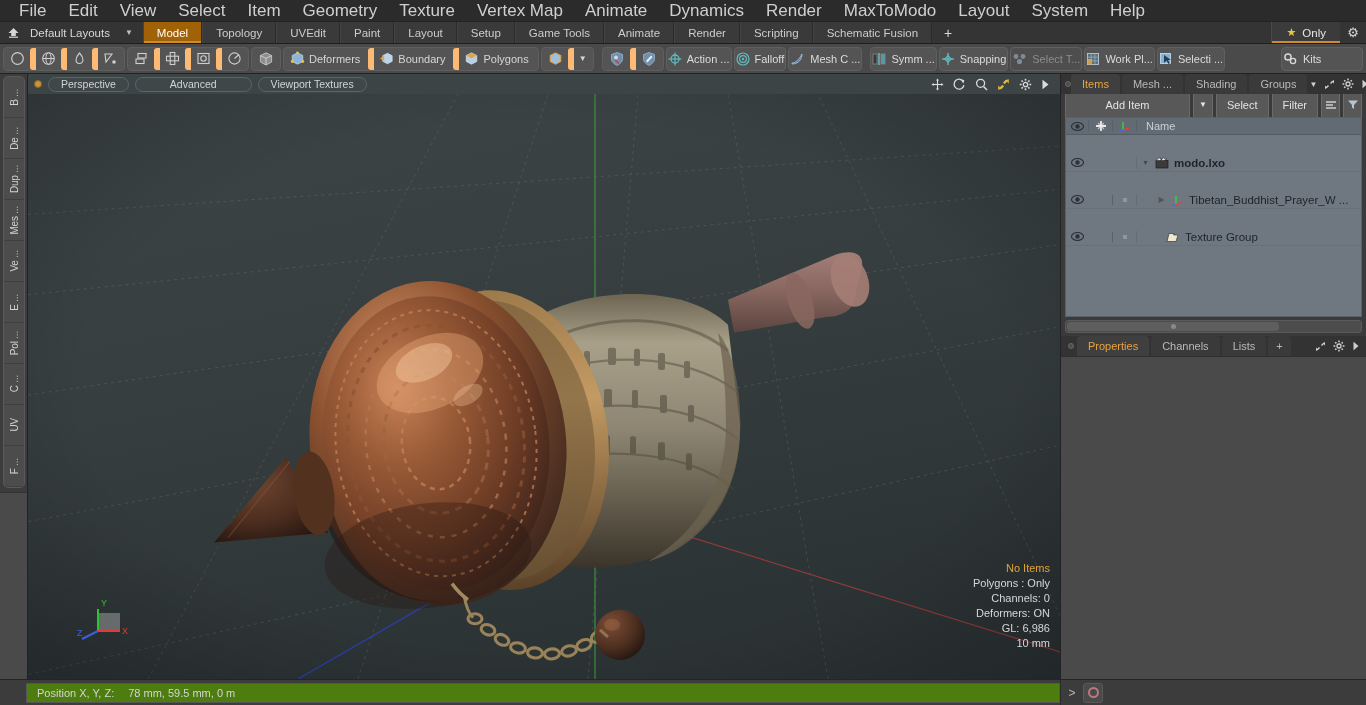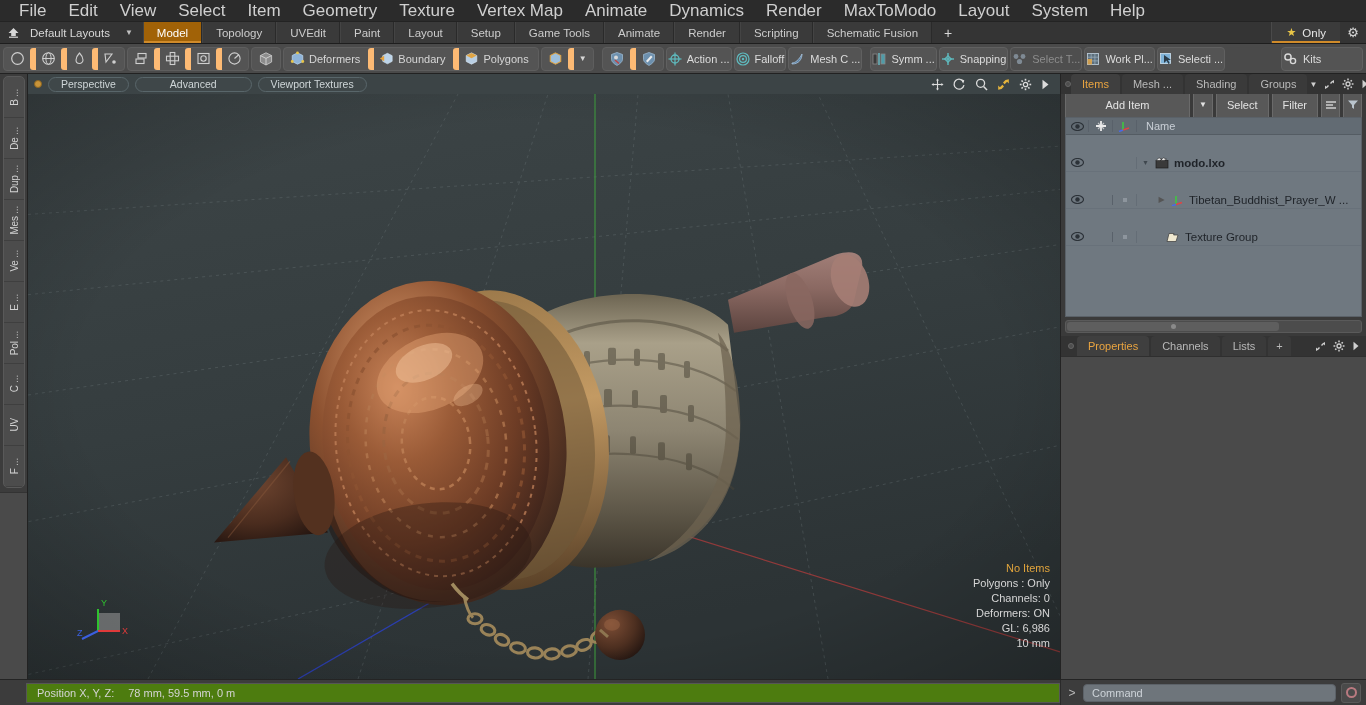--- a/index.html
+++ b/index.html
@@ -936,20 +936,19 @@
 
   <div class="bottombar">
     <div class="statusleft">
       <div class="statusbox">
         <span>Position X, Y, Z:</span>
         <span>78 mm, 59.5 mm, 0 m</span>
       </div>
     </div>
     <div class="cmdzone">
       <span class="chev">&gt;</span>
-      <div class="cmdinput">Command</div>
       <div class="rec-btn">
           <i></i>
         </div>
     </div>
   </div>
 
 </div>
 
 </body></html>

